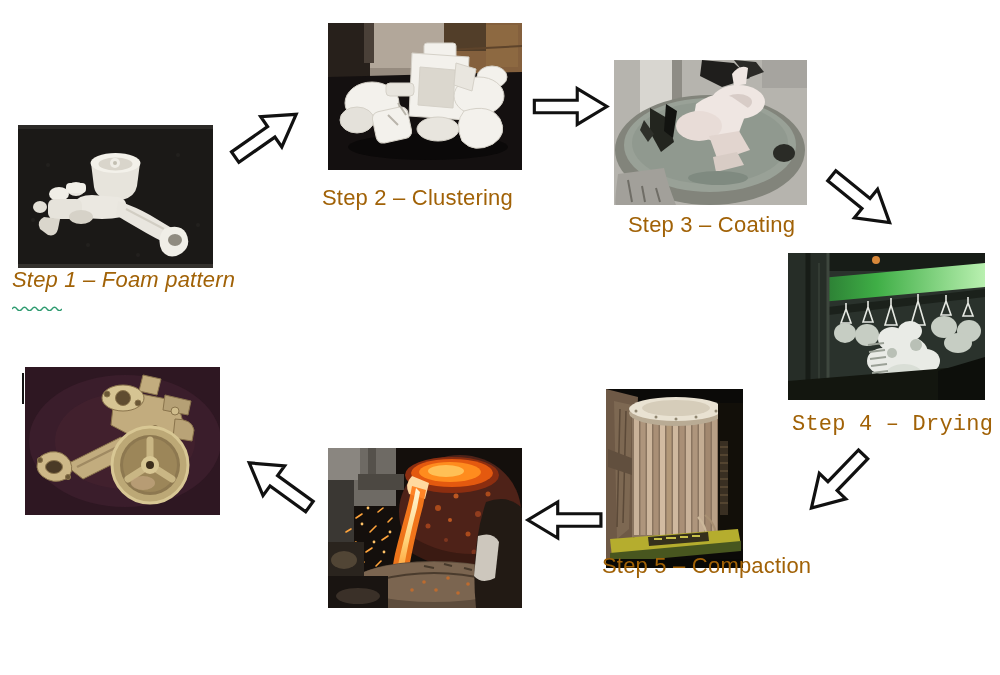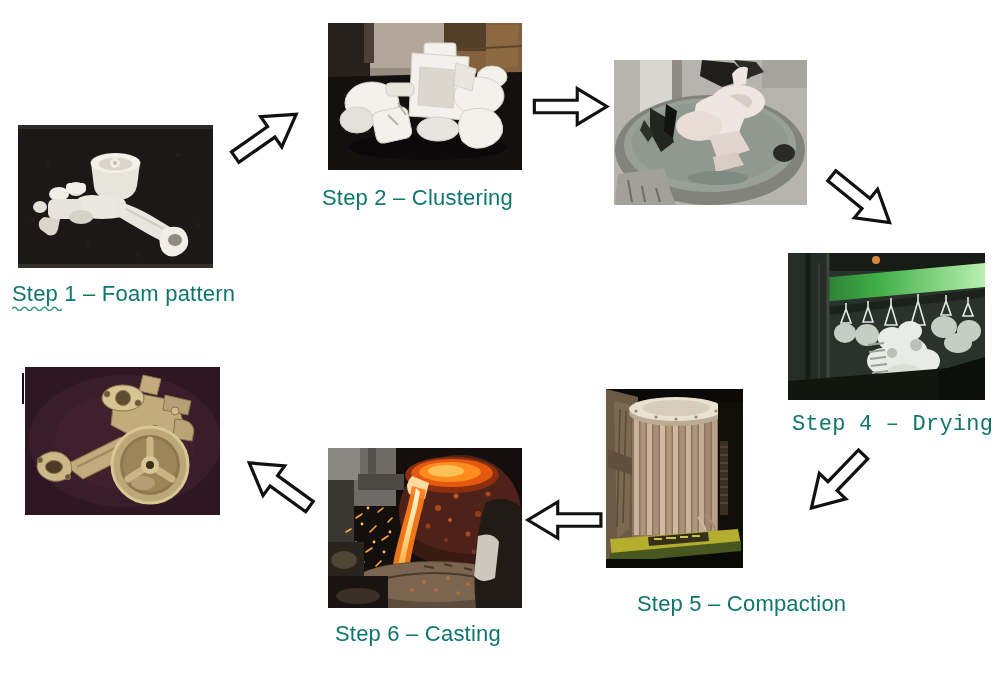--- a/index.html
+++ b/index.html
@@ -3,21 +3,21 @@
 <meta charset="utf-8">
 <style>
   html,body{margin:0;padding:0;background:#fff;}
   .canvas{
     position:relative;width:1000px;height:675px;background:#ffffff;overflow:hidden;
     font-family:"Liberation Sans",sans-serif;
   }
   .photo{position:absolute;display:block;}
   .photo svg{display:block;}
   .caption{
-    position:absolute;font-size:22px;color:#0f766e;white-space:nowrap;
+    position:absolute;font-size:22px;color:#a16207;white-space:nowrap;
     letter-spacing:0.2px;line-height:1.1;
   }
   .arrow{position:absolute;}
   .arrow svg{display:block;width:100%;height:100%;overflow:visible;}
   .squiggle{position:absolute;}
   .cursor-bar{position:absolute;width:2px;height:31px;background:#121212;}
 </style>
 </head>
 <body>
 
@@ -53,21 +53,21 @@
 
       <ellipse cx="41" cy="69" rx="10" ry="7" fill="#f0eee7"></ellipse>
       <ellipse cx="58" cy="64" rx="9" ry="7" fill="#e9e6df"></ellipse>
       <rect x="30" y="74" width="34" height="20" rx="6" fill="#e6e3db"></rect>
       <path d="M26,92 q-8,4 -4,12 l8,6 q8,2 10,-6 l2,-10 Z" fill="#dad6cc"></path>
       <ellipse cx="22" cy="82" rx="7" ry="6" fill="#e3e0d7"></ellipse>
       <ellipse cx="63" cy="92" rx="12" ry="7" fill="#d6d2c8"></ellipse>
       <rect x="48" y="58" width="20" height="10" rx="4" fill="#f1efe8"></rect>
     </svg>
   </div>
-  <div class="caption" style="left:12px;top:282px;">Step 1 – Foam pattern</div>
+  <div class="caption" style="left:12px;top:268px;font-style:italic;">Step 1 – Foam pattern</div>
   <svg class="squiggle" style="left:12px;top:305px;" width="50" height="6" viewBox="0 0 50 6">
     <path d="M0,4 Q2.5,0.5 5,4 T10,4 T15,4 T20,4 T25,4 T30,4 T35,4 T40,4 T45,4 T50,4" fill="none" stroke="#2f9b70" stroke-width="1.3"></path>
   </svg>
 
   <div class="photo" style="left:328px;top:23px;">
     <svg width="194" height="147" viewBox="0 0 194 147">
       <rect width="194" height="147" fill="#171312"></rect>
       <rect x="0" y="0" width="194" height="54" fill="#b2a79a"></rect>
       <rect x="0" y="0" width="42" height="54" fill="#27201b"></rect>
       <rect x="36" y="0" width="10" height="40" fill="#4a4038"></rect>
@@ -122,20 +122,21 @@
         <ellipse cx="124" cy="42" rx="14" ry="8" fill="#d8ccc7"></ellipse>
         <path d="M82,44 q20,-15 36,-7 l16,11 -10,27 q-19,11 -32,3 l-13,-17 Z"></path>
         <ellipse cx="85" cy="66" rx="23" ry="15" fill="#e8dcd7"></ellipse>
         <path d="M95,76 l30,-5 11,19 -32,11 Z" fill="#e2d5cf"></path>
         <path d="M99,97 l24,-5 7,13 -28,7 Z" fill="#d8ccc5"></path>
       </g>
       <ellipse cx="170" cy="93" rx="11" ry="9" fill="#2a2b26"></ellipse>
       <ellipse cx="104" cy="118" rx="30" ry="7" fill="#7f8a80"></ellipse>
     </svg>
   </div>
+  <div class="caption" style="left:628px;top:213px;">Step 3 – Coating</div>
 
   <div class="photo" style="left:788px;top:253px;">
     <svg width="197" height="147" viewBox="0 0 197 147">
       <defs>
         <linearGradient id="g4band" x1="0" y1="0" x2="1" y2="0">
           <stop offset="0" stop-color="#1e5c27"></stop>
           <stop offset="0.45" stop-color="#3fae46"></stop>
           <stop offset="1" stop-color="#b9f0b0"></stop>
         </linearGradient>
       </defs>
@@ -245,21 +246,21 @@
       <path d="M92,128 q12,14 6,26" stroke="#cbb79a" stroke-width="2.2" fill="none"></path>
       <path d="M99,126 q14,12 10,28" stroke="#a78f72" stroke-width="2.2" fill="none"></path>
 
       <path d="M4,150 L132,140 L135,156 L6,168 Z" fill="#b5ad2e"></path>
       <path d="M42,148 L102,143 L103,152 L43,157 Z" fill="#35301c"></path>
       <path d="M48,150 h8 M60,149 h10 M74,148 h8 M86,147 h8" stroke="#c8c14a" stroke-width="2"></path>
       <path d="M4,164 L135,152 L135,162 L4,174 Z" fill="#48561f"></path>
       <rect y="170" width="137" height="9" fill="#090906"></rect>
     </svg>
   </div>
-  <div class="caption" style="left:602px;top:592px;margin-left:35px;">Step 5 – Compaction</div>
+  <div class="caption" style="left:602px;top:554px;">Step 5 – Compaction</div>
 
   <div class="photo" style="left:328px;top:448px;">
     <svg width="194" height="160" viewBox="0 0 194 160">
       <defs>
         <linearGradient id="g6stream" x1="0" y1="0" x2="0" y2="1">
           <stop offset="0" stop-color="#fff6d8"></stop>
           <stop offset="0.6" stop-color="#ffd37a"></stop>
           <stop offset="1" stop-color="#ff9a2e"></stop>
         </linearGradient>
       </defs>
@@ -334,21 +335,20 @@
 
       <path d="M158,54 q22,-8 36,6 L194,160 L148,160 q-6,-58 10,-106 Z" fill="#221a14"></path>
       <path d="M150,88 q15,-5 21,6 l-4,36 q-13,7 -21,-2 Z" fill="#cdc7bd"></path>
 
       <rect x="0" y="94" width="36" height="36" fill="#2a241e"></rect>
       <ellipse cx="16" cy="112" rx="13" ry="9" fill="#514535"></ellipse>
       <rect x="0" y="128" width="60" height="32" fill="#191411"></rect>
       <ellipse cx="30" cy="148" rx="22" ry="8" fill="#3a3028"></ellipse>
     </svg>
   </div>
-  <div class="caption" style="left:335px;top:622px;">Step 6 – Casting</div>
 
   <div class="photo" style="left:25px;top:367px;">
     <svg width="195" height="148" viewBox="0 0 195 148">
       <rect width="195" height="148" fill="#2e1722"></rect>
       <ellipse cx="100" cy="74" rx="96" ry="66" fill="#3a1d2b"></ellipse>
       <ellipse cx="100" cy="74" rx="70" ry="48" fill="#44222f" opacity="0.7"></ellipse>
       <g fill="#c2ac7e" stroke="#8a744c" stroke-width="1">
 
         <path d="M118,8 l18,4 -4,16 -18,-4 Z"></path>
 

